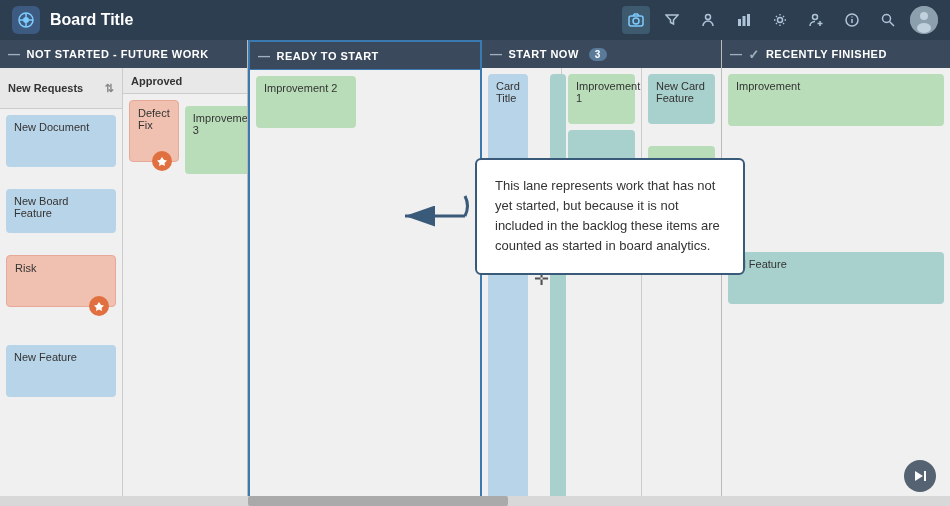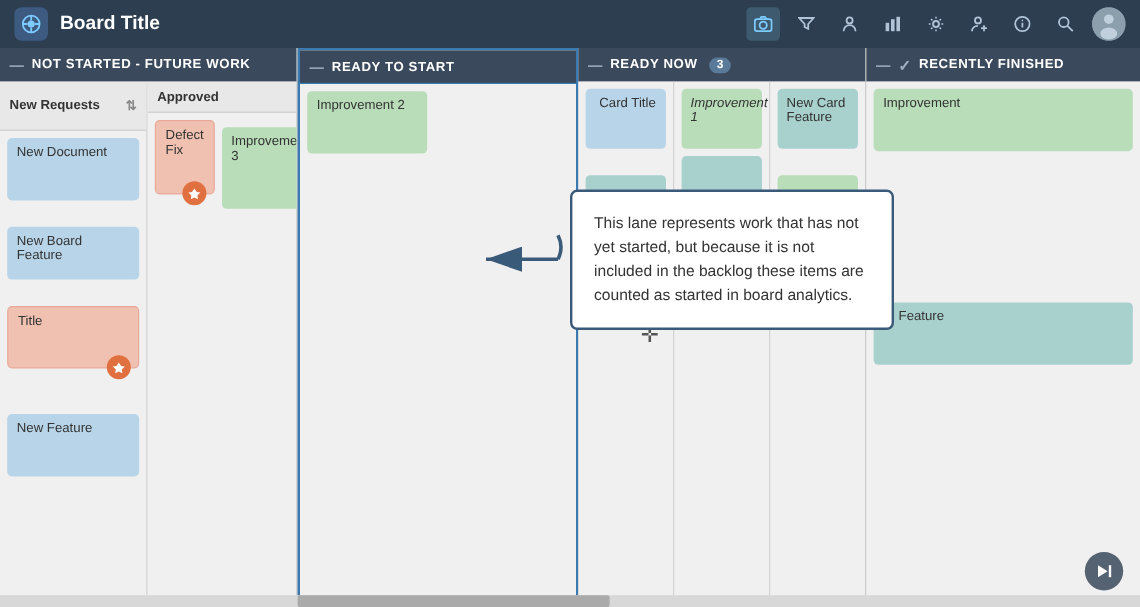--- a/index.html
+++ b/index.html
@@ -184,21 +184,21 @@
             <span style="color:#888;font-size:11px;">⇅</span>
           </div>
           <div style="padding:6px;display:flex;flex-direction:column;gap:22px;">
             <div class="card blue">
               <span>New Document</span>
             </div>
             <div class="card blue" style="min-height:44px;">
               <span>New Board Feature</span>
             </div>
             <div class="card pink" style="position:relative;margin-bottom:12px;">
-              <span>Title</span>
+              <span>Risk</span>
               <div style="position:absolute;bottom:-10px;right:6px;width:20px;height:20px;border-radius:50%;background:#e07040;color:white;font-size:10px;display:flex;align-items:center;justify-content:center;">
                 <svg width="12" height="12" viewBox="0 0 12 12">
                     <path d="M6 2 L8 5 L11 5.5 L8.5 8 L9 11 L6 9.5 L3 11 L3.5 8 L1 5.5 L4 5 Z" fill="white"></path>
                   </svg>
               </div>
             </div>
             <div class="card blue" style="margin-top:4px;">
               <span>New Feature</span>
             </div>
           </div>
@@ -233,34 +233,34 @@
       <div style="flex:1;background:#f0f0f0;padding:6px;">
         <div class="card green" style="width:100px;">
           <span>Improvement 2</span>
         </div>
       </div>
     </div>
 
     <div style="width:240px;display:flex;flex-direction:column;border-right:1px solid #bbb;">
       <div style="background:#3a4a5c;color:white;font-size:11px;font-weight:700;padding:5px 8px;height:28px;display:flex;align-items:center;gap:6px;letter-spacing:0.5px;">
         <span style="color:#a0b0c0;font-size:12px;">—</span>
-        <span>READY NOW</span>
+        <span>START NOW</span>
         <span style="background:#5a7a9a;color:white;border-radius:10px;padding:1px 6px;font-size:10px;margin-left:4px;">3</span>
       </div>
       <div style="display:flex;flex:1;">
 
-        <div style="width:80px;background:#f0f0f0;border-right:1px solid #ccc;padding:6px;display:flex;flex-direction:column;gap:22px;text-align:right;">
+        <div style="width:80px;background:#f0f0f0;border-right:1px solid #ccc;padding:6px;display:flex;flex-direction:row;gap:22px;">
           <div class="card blue" style="min-height:50px;">
             <span>Card Title</span>
           </div>
           <div class="card teal" style="min-height:50px;"></div>
         </div>
 
         <div style="width:80px;background:#f0f0f0;border-right:1px solid #ccc;padding:6px;display:flex;flex-direction:column;gap:6px;">
-          <div class="card green" style="min-height:50px;font-style:italic;">
+          <div class="card green" style="min-height:50px;">
             <span>Improvement 1</span>
           </div>
           <div class="card teal" style="min-height:50px;"></div>
         </div>
 
         <div style="width:80px;background:#f0f0f0;padding:6px;display:flex;flex-direction:column;gap:22px;">
           <div class="card teal" style="min-height:50px;">
             <span>New Card Feature</span>
           </div>
           <div class="card green" style="min-height:50px;position:relative;">

